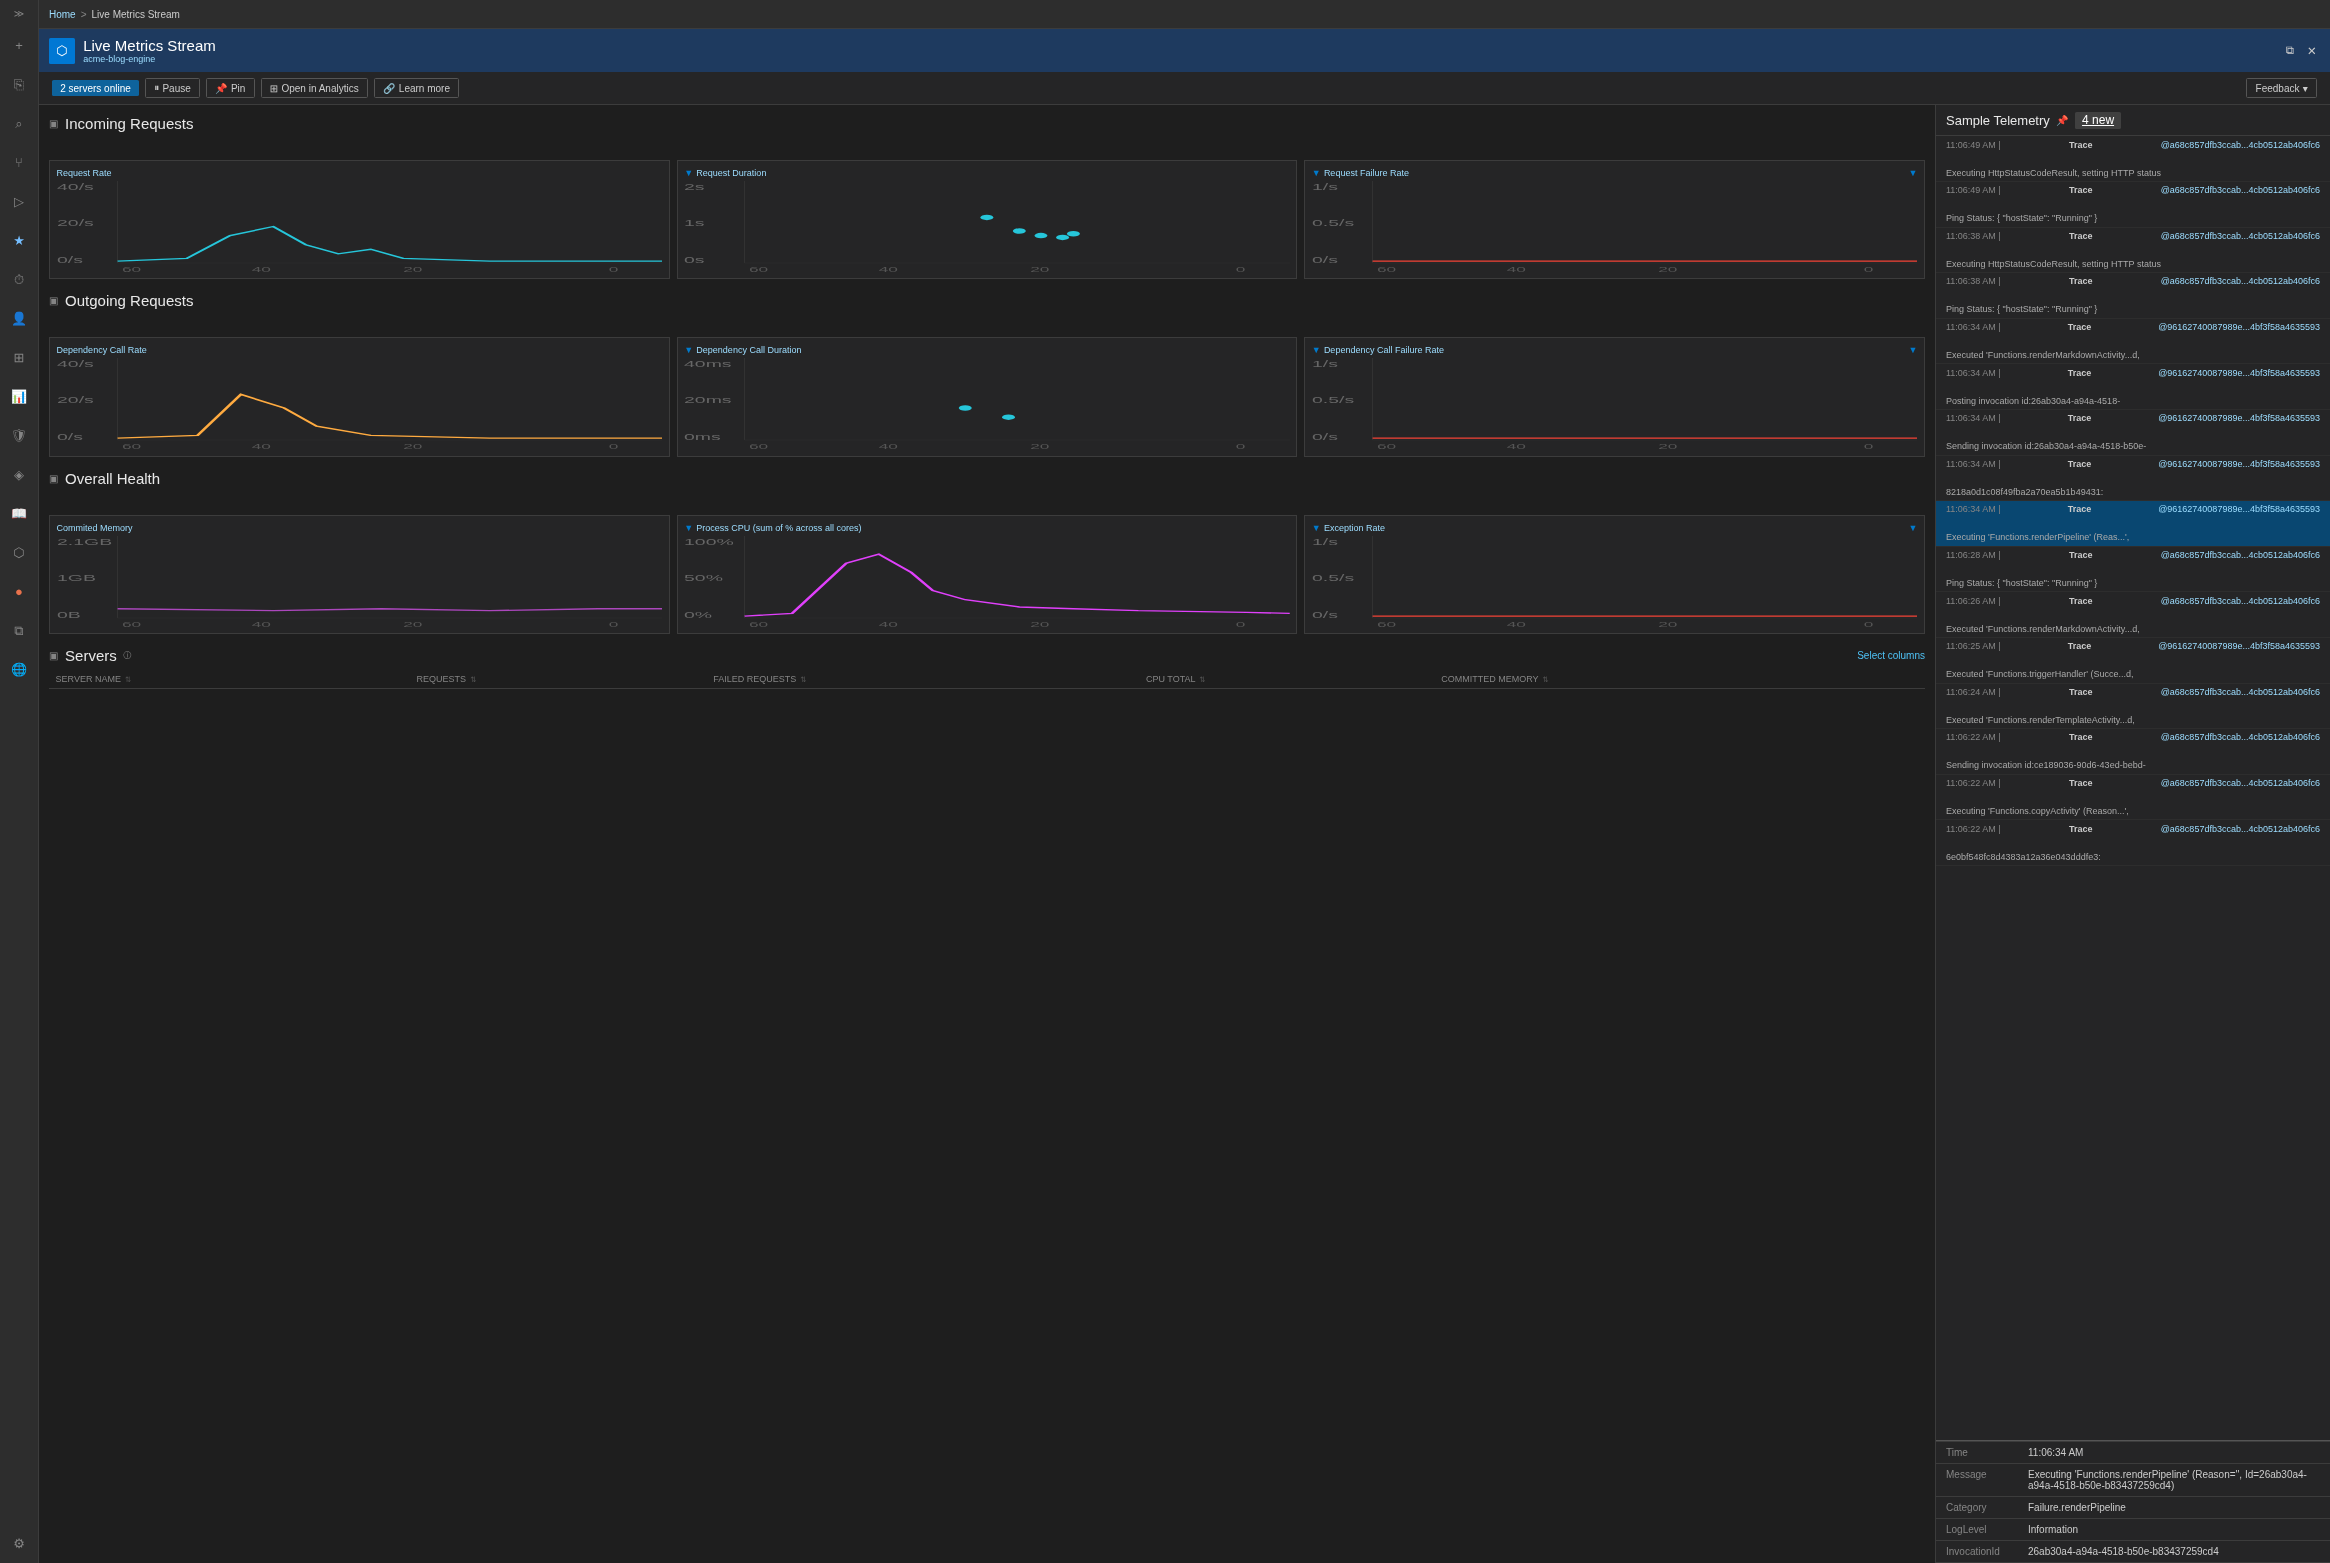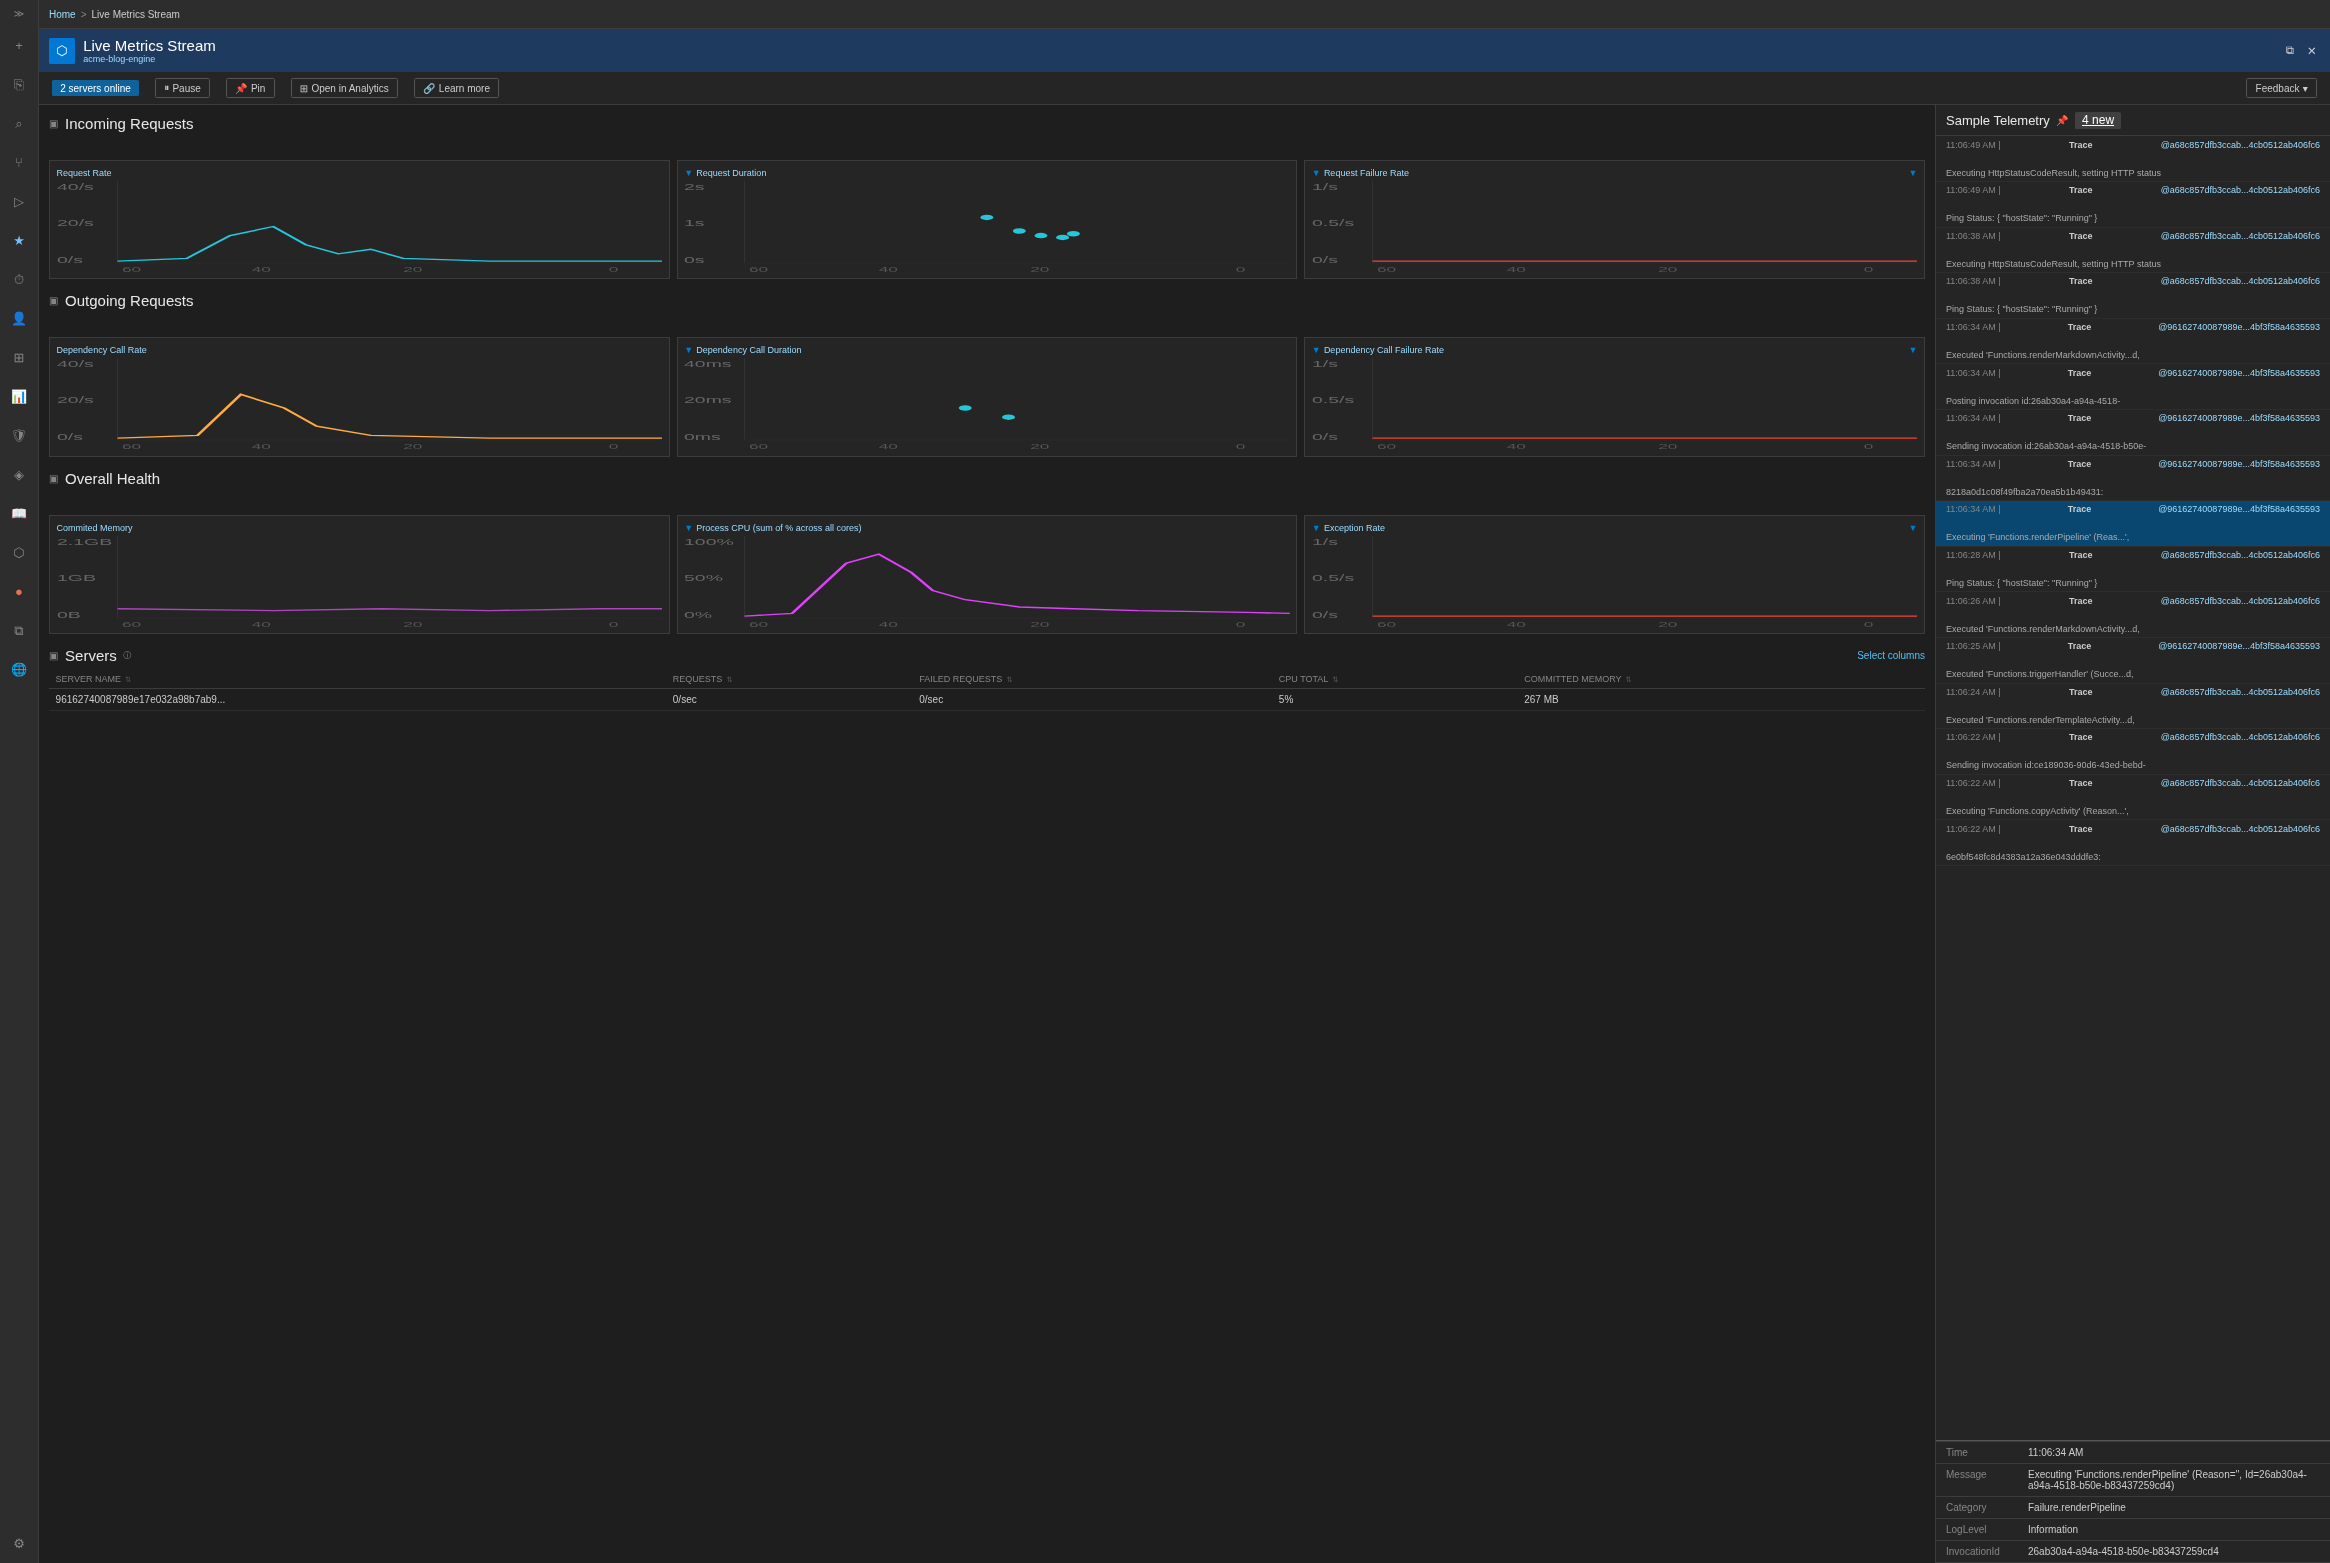--- a/index.html
+++ b/index.html
@@ -25,21 +25,21 @@
     .title-bar { background: #1e3a5f; height: 43px; display: flex; align-items: center; padding: 0 10px; flex-shrink: 0; justify-content: space-between; }
     .title-bar-left { display: flex; align-items: center; gap: 8.2px; }
     .title-icon { width: 26px; height: 26px; background: #0078d4; display: flex; align-items: center; justify-content: center; color: white; font-size: 13px; border-radius: 1.6px; }
     .title-text h1 { font-size: 15px; font-weight: 400; color: #ffffff; }
     .title-text p { font-size: 9px; color: #9cdcfe; }
     .title-bar-right { display: flex; align-items: center; gap: 6.6px; }
     .title-btn { color: #cccccc; background: none; border: none; cursor: pointer; font-size: 11.5px; padding: 3.3px; }
 
     
     .toolbar { background: #252526; height: 33px; display: flex; align-items: center; justify-content: space-between; padding: 0 13px; border-bottom: 0.8px solid #3c3c3c; flex-shrink: 0; }
-    .toolbar-left { display: flex; align-items: center; gap: 16px; }
+    .toolbar-left { display: flex; align-items: center; gap: 6px; }
     .servers-badge { background: #0e639c; color: white; padding: 2.5px 8.2px; border-radius: 1.6px; font-size: 10px; }
     .toolbar-btn { background: none; border: 0.8px solid #555; color: #cccccc; padding: 3.3px 8.2px; cursor: pointer; font-size: 10px; display: flex; align-items: center; gap: 3.3px; border-radius: 1.6px; }
     .toolbar-right { display: flex; align-items: center; gap: 3.3px; }
     .feedback-btn { background: none; border: 0.8px solid #555; color: #cccccc; padding: 3.3px 8.2px; cursor: pointer; font-size: 10px; display: flex; align-items: center; gap: 3.3px; border-radius: 1.6px; }
 
     
     .content-area { display: flex; flex: 1; overflow: hidden; }
 
     
     .metrics-panel { flex: 1; overflow-y: auto; padding: 10px; background: #1e1e1e; }
@@ -412,27 +412,20 @@
           <thead>
             <tr>
               <th>SERVER NAME <span class="sort-icon">⇅</span></th>
               <th>REQUESTS <span class="sort-icon">⇅</span></th>
               <th>FAILED REQUESTS <span class="sort-icon">⇅</span></th>
               <th>CPU TOTAL <span class="sort-icon">⇅</span></th>
               <th>COMMITTED MEMORY <span class="sort-icon">⇅</span></th>
             </tr>
           </thead>
           <tbody id="servers-tbody">
-          <tr>
-      <td>96162740087989e17e032a98b7ab9...</td>
-      <td>0/sec</td>
-      <td>0/sec</td>
-      <td>5%</td>
-      <td>267 MB</td>
-    </tr>
             </tbody>
         </table>
       </div>
 
     </div>
 
     <div class="telemetry-panel">
       <div class="telemetry-header">
         <span class="telemetry-title">Sample Telemetry</span>
         <span style="color:#007acc">📌</span>

